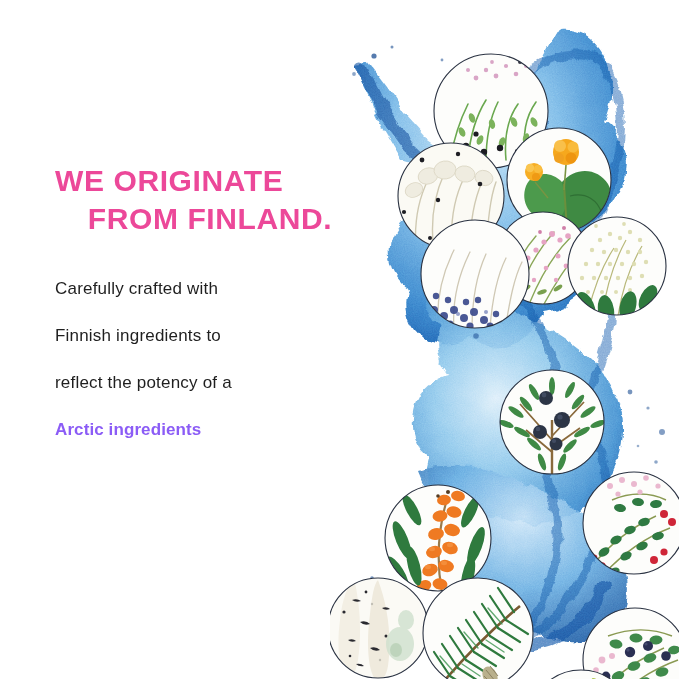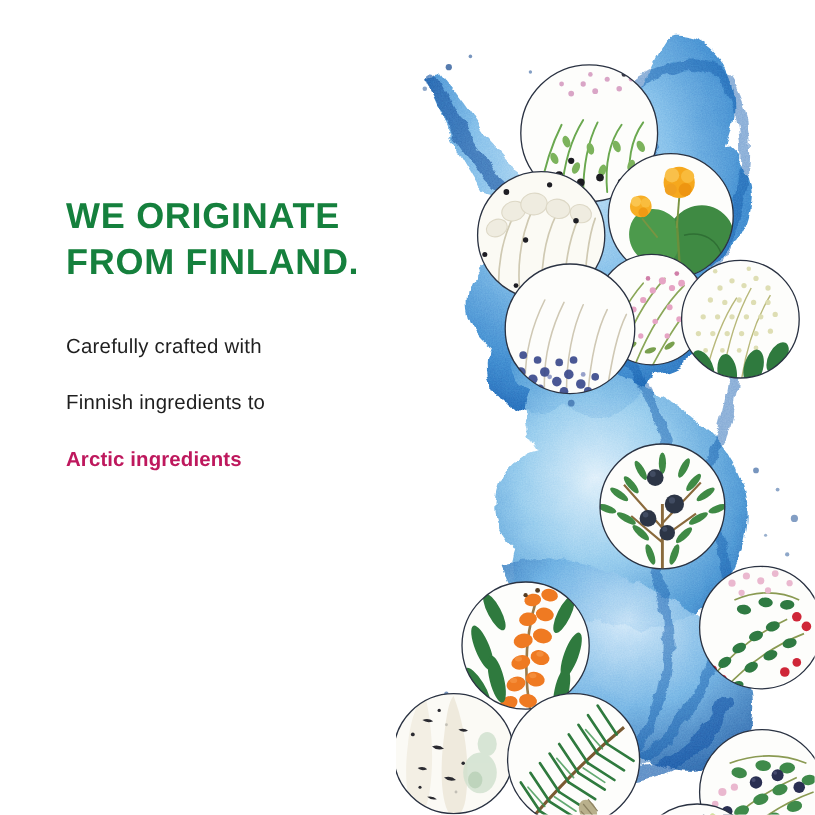--- a/index.html
+++ b/index.html
@@ -10,35 +10,35 @@
   #stage{position:absolute;inset:0;width:679px;height:679px;background:#fff;}
 
   
   #copy{position:absolute;left:55px;top:163px;width:310px;}
 
   .headline{
     font-weight:bold;
     font-size:30px;
     line-height:36px;
     letter-spacing:0.6px;
-    color:#15803d;
+    color:#ec4899;
     margin:0;
     white-space:nowrap;
   }
-  .headline-l2{margin-top:2px;}
+  .headline-l2{margin-top:2px;text-align:center;}
 
   .body-line{
     font-size:17px;
     line-height:47px;
     color:#1f1f1f;
     letter-spacing:0.2px;
     white-space:nowrap;
     font-weight:400;
   }
-  .body-line.bold{font-weight:bold;color:#be185d;letter-spacing:0.1px;}
+  .body-line.bold{font-weight:bold;color:#8b5cf6;letter-spacing:0.1px;}
   #bodycopy{margin-top:28px;}
 
   
   #art{position:absolute;left:330px;top:0;width:349px;height:679px;}
   #art svg{display:block;width:349px;height:679px;}
 
   .circ-ring{fill:none;stroke:#2a3242;stroke-width:1.1;}
   .circ-bg{fill:#fdfdfb;}
 </style>
 </head>
@@ -47,20 +47,21 @@
 <div id="stage">
 
   <div id="copy">
 
     <h1 class="headline">WE ORIGINATE</h1>
     <h1 class="headline headline-l2">FROM FINLAND.</h1>
 
     <div id="bodycopy">
       <div class="body-line">Carefully crafted with</div>
       <div class="body-line">Finnish ingredients to</div>
+      <div class="body-line">reflect the potency of a</div>
       <div class="body-line bold">Arctic ingredients</div>
     </div>
 
   </div>
 
   <div id="art">
     <svg viewBox="0 0 349 679" xmlns="http://www.w3.org/2000/svg" aria-hidden="true">
       <defs>
 
         <radialGradient id="wash1" cx="45%" cy="35%" r="70%">

